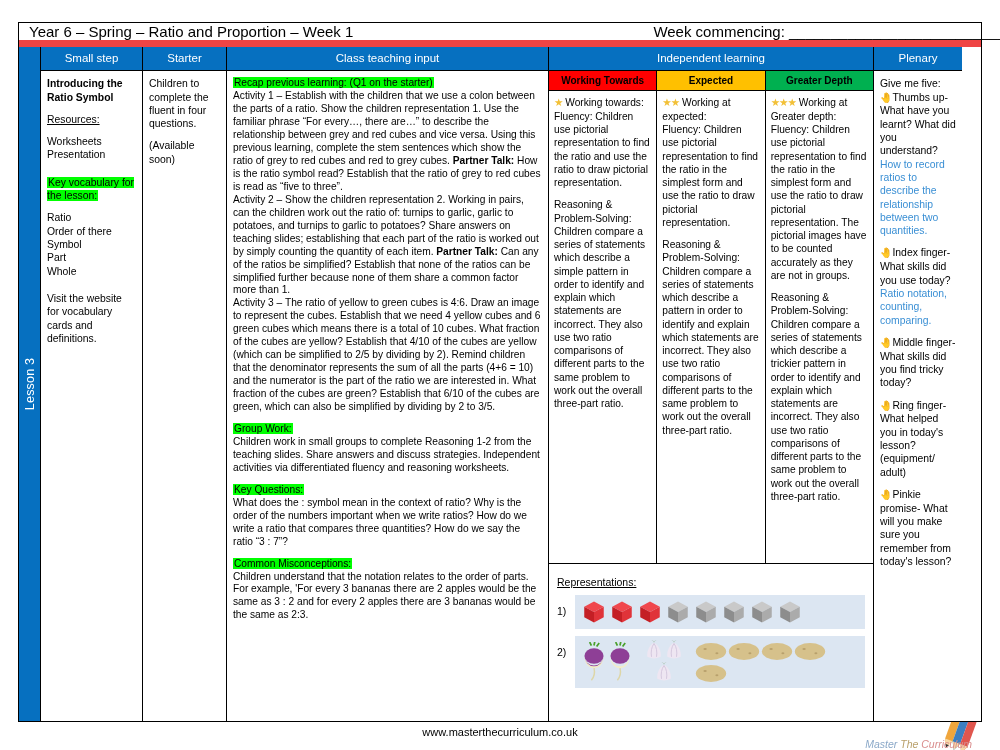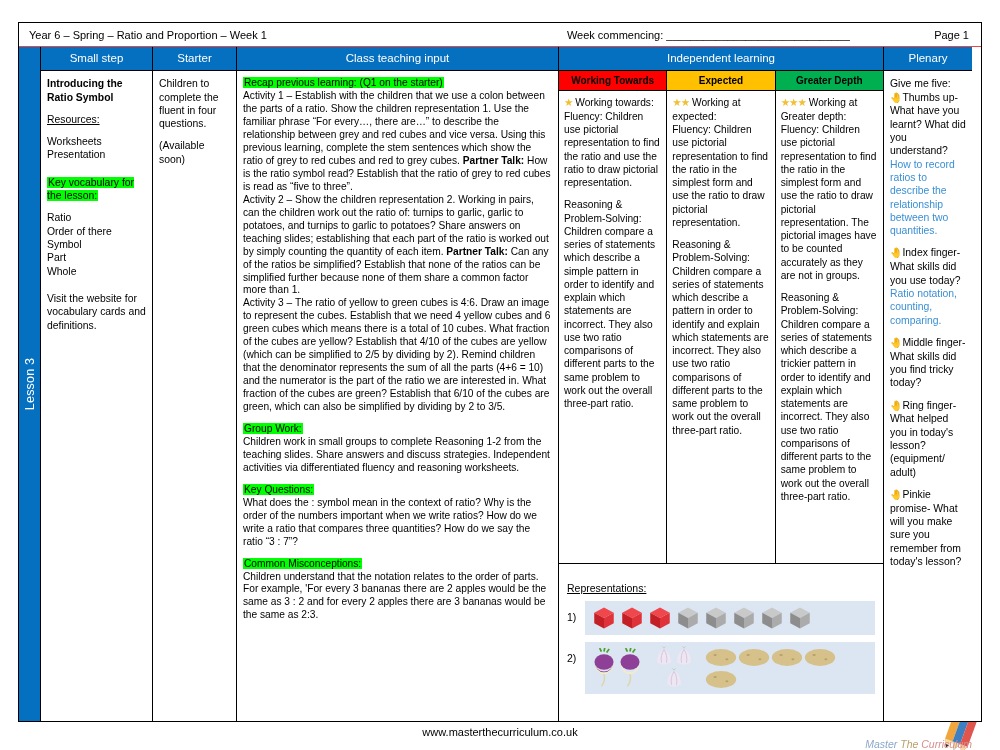--- a/index.html
+++ b/index.html
@@ -20,24 +20,24 @@
     width: 964px; height: 700px;
     border: 1px solid #000;
     display: flex;
     flex-direction: column;
     background: #fff;
   }
 
   
   .topbar {
     height: 24px;
-    border-bottom: 1px solid #ef4444;
+    border-bottom: 7px solid #ef4444;
     display: flex;
     align-items: center;
-    font-size: 11px;
+    font-size: 15px;
     flex: 0 0 auto;
   }
   .topbar .tb-title { padding-left: 10px; white-space: nowrap; }
   .topbar .tb-week  { margin-left: 300px; white-space: nowrap; }
   .topbar .tb-page  { margin-left: auto; padding-right: 12px; white-space: nowrap; }
 
   
   .tablewrap { flex: 1 1 auto; display: flex; min-height: 0; }
 
   .spine {
@@ -60,21 +60,21 @@
   .cols { flex: 1 1 auto; display: flex; min-width: 0; }
 
   .col {
     display: flex;
     flex-direction: column;
     border-right: 1px solid #000;
     min-width: 0;
   }
   .col:last-child { border-right: none; }
 
-  .c-small  { width: 112px; }
+  .c-small  { width: 102px; }
   .c-start  { width: 84px;  }
   .c-teach  { width: 322px; }
   .c-indep  { width: 325px; }
   .c-plen   { width: 88px;  }
 
   .colhead {
     background: #0670C0;
     color: #ffffff;
     font-size: 11.5px;
     text-align: center;
@@ -136,21 +136,21 @@
 
   .stars { letter-spacing: -1px; }
   .star { color: #f2c037; font-size: 10.5px; }
 
   
   .indep-inner { display: flex; flex-direction: column; flex: 1 1 auto; min-height: 0; }
   .rag-region { display: flex; flex-direction: column; height: 492px; flex: 0 0 auto; }
   .reps {
     border-top: 1px solid #000;
     flex: 1 1 auto;
-    padding: 18px 8px;
+    padding: 12px 8px;
     min-height: 0;
   }
   .reps-title { font-size: 10.5px; text-decoration: underline; margin-bottom: 7px; }
 
   .rep-row { display: flex; align-items: flex-start; margin-bottom: 7px; }
   .rep-num { width: 18px; font-size: 10.5px; flex: 0 0 auto; padding-top: 10px; }
   .rep-panel {
     background: #dce6f2;
     flex: 1 1 auto;
     padding: 4px 6px;

